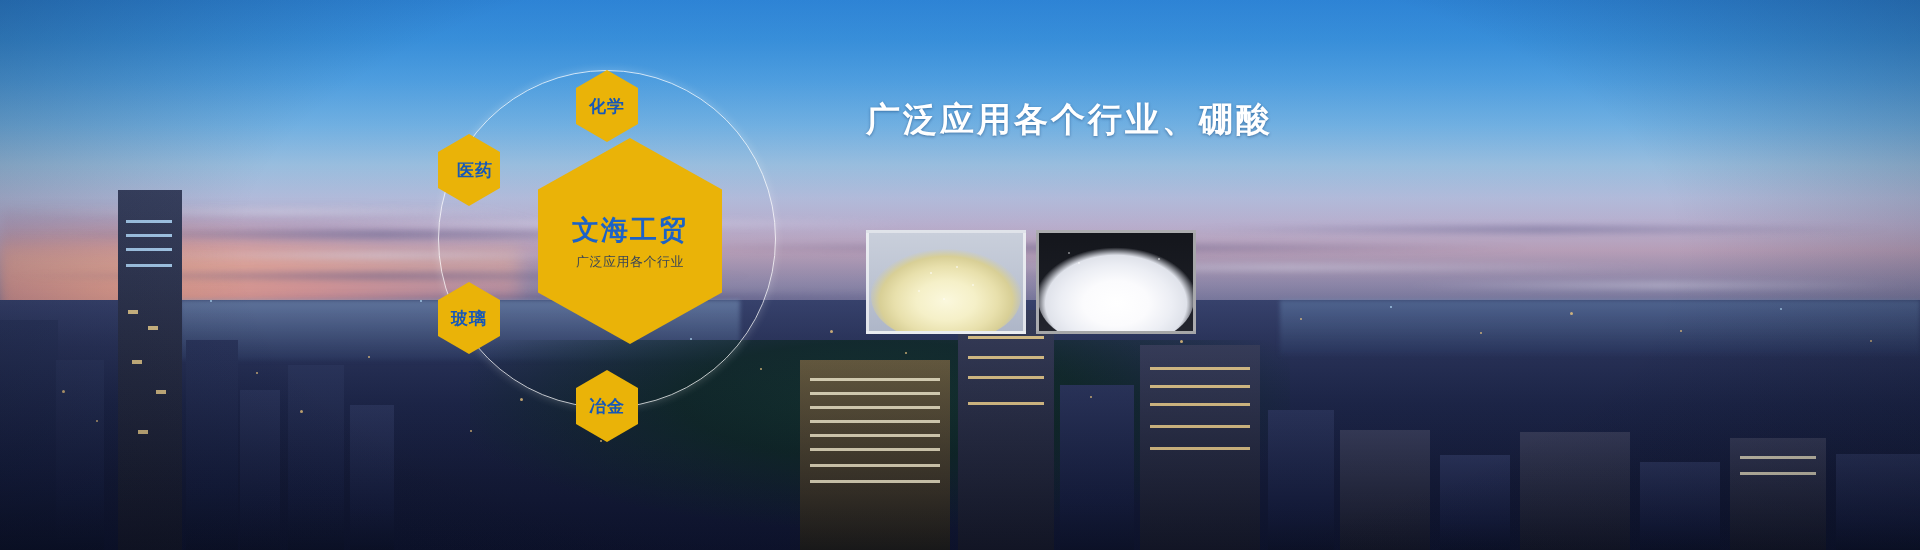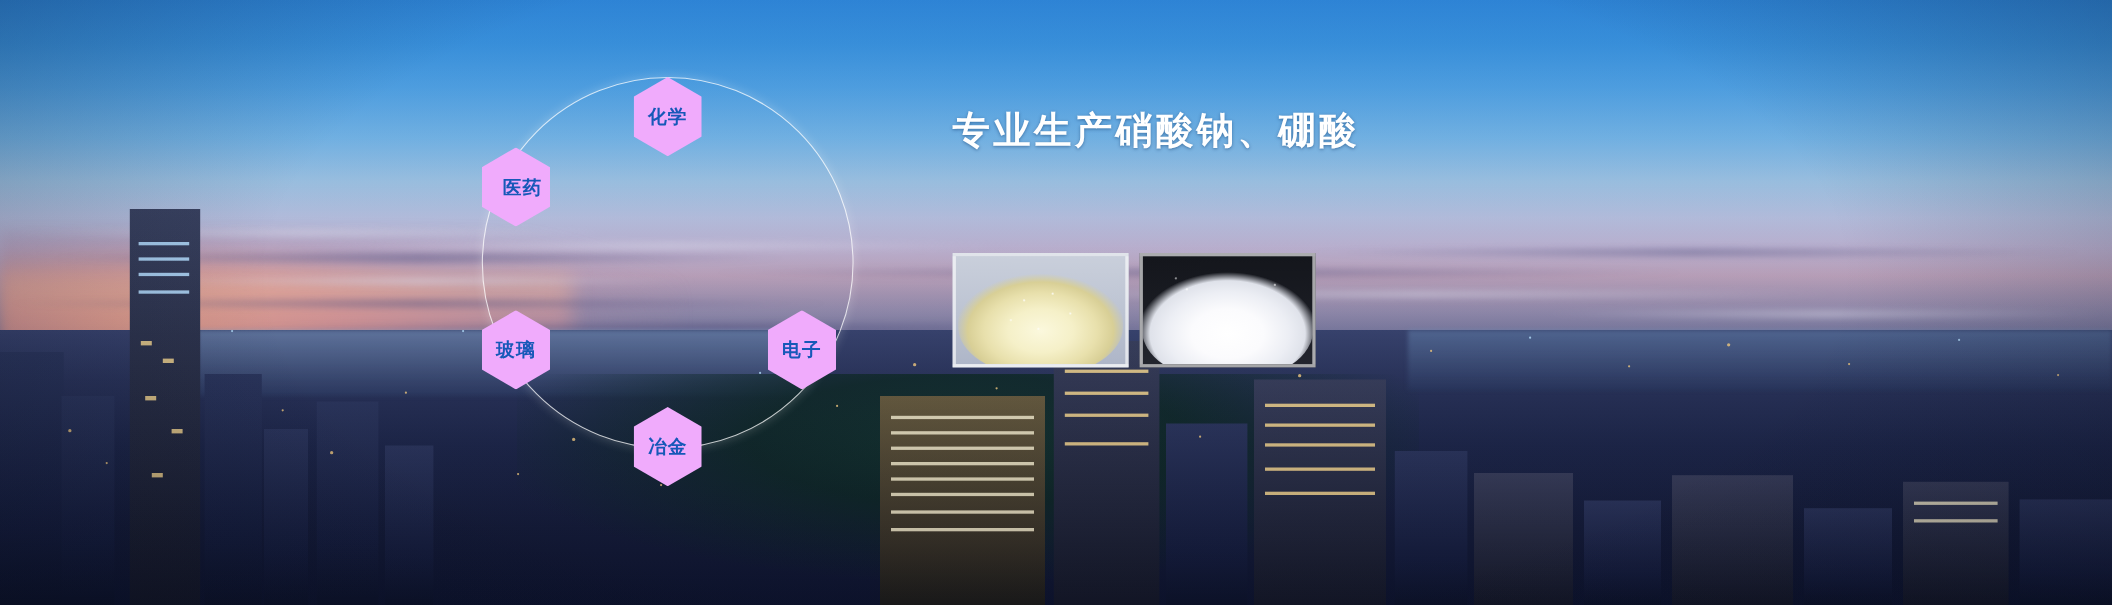--- a/index.html
+++ b/index.html
@@ -97,21 +97,21 @@
 
   .ring {
     position:absolute; left:8px; top:40px; width:338px; height:338px;
     border:1px solid rgba(255,255,255,.75); border-radius:50%;
     box-shadow:0 0 10px rgba(255,255,255,.22);
   }
 
   .hex {
     position:absolute;
     display:flex; align-items:center; justify-content:center;
-    background:#f0abfc;
+    background:#eab308;
     clip-path:polygon(50% 0%, 100% 25%, 100% 75%, 50% 100%, 0% 75%, 0% 25%);
     color:#1658b8; font-weight:bold; letter-spacing:1px;
   }
   .hex.small { width:62px; height:72px; font-size:17px; }
 
   .hex.center {
     width:184px; height:206px; left:108px; top:108px;
     flex-direction:column; gap:5px;
   }
   .hex-title { font-size:27px; font-weight:bold; color:#1b62c8; letter-spacing:2px; }
@@ -286,30 +286,33 @@
       <div class="dot" style="left:1870px;top:340px;"></div>
     </div>
 
     <div class="tint"></div>
     <div class="vignette"></div>
   </div>
 
   <div class="diagram">
     <div class="ring"></div>
 
+    <div class="hex center">
+      <div class="hex-title">文海工贸</div>
+      <div class="hex-sub">广泛应用各个行业</div>
+    </div>
 
     <div class="hex small hx-chem">化学</div>
-    <div class="hex small hx-elec">电子</div>
     <div class="hex small hx-metal">冶金</div>
     <div class="hex small hx-glass">玻璃</div>
     <div class="hex small hx-med">医药</div>
   </div>
 
   <div class="copy">
-    <div class="headline">专业生产硝酸钠、硼酸</div>
+    <div class="headline">广泛应用各个行业、硼酸</div>
   </div>
 
   <div class="photos">
     <div class="photo p1">
       <div class="pile"></div>
       <div class="speck"></div>
     </div>
     <div class="photo p2">
       <div class="pile"></div>
       <div class="speck"></div>

